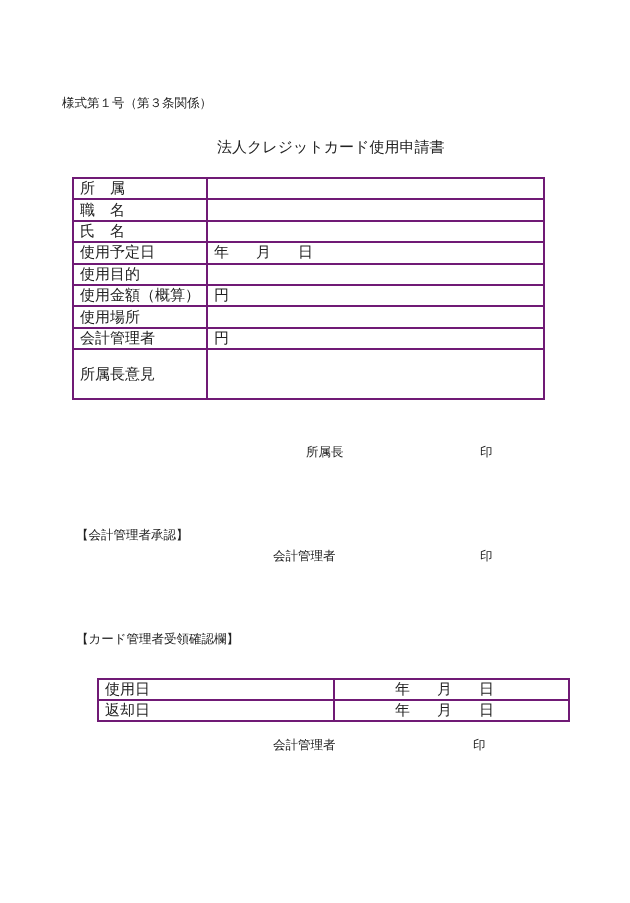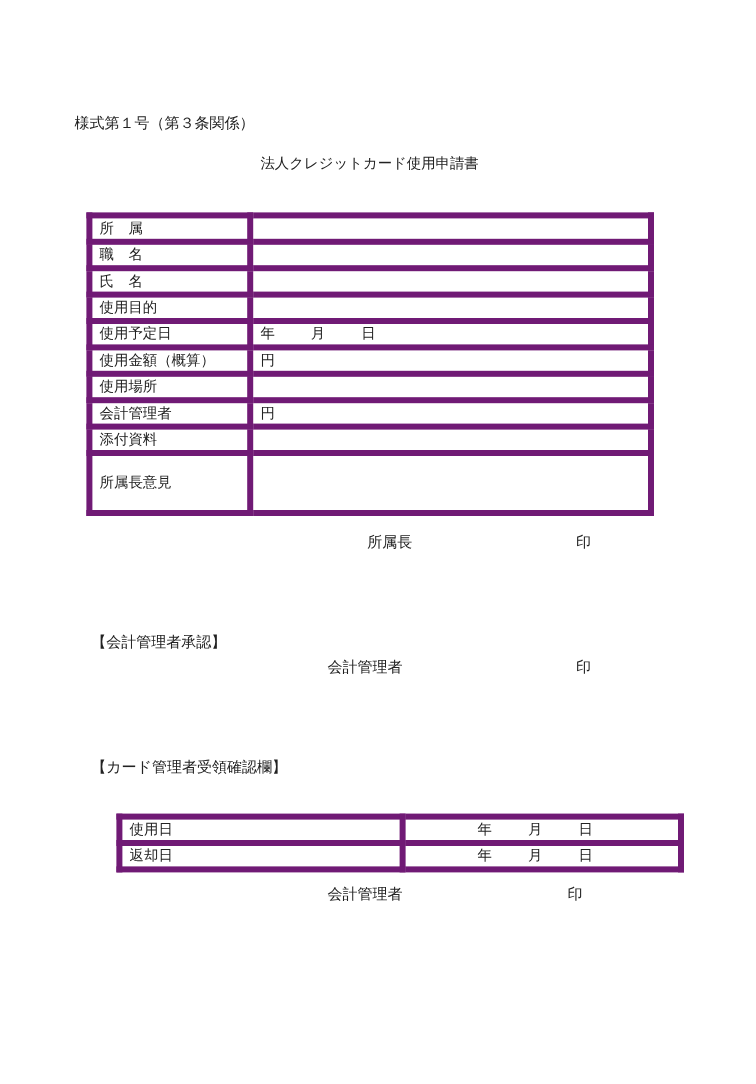--- a/index.html
+++ b/index.html
@@ -1,81 +1,77 @@
 <!DOCTYPE html>
 <html><head>
   <meta charset="utf-8">
   <style>
     html, body { margin: 0; padding: 0; background: #ffffff; }
     body { width: 630px; height: 903px; position: relative; overflow: hidden;
            font-family: "DejaVu Serif", "Liberation Serif", serif; color: #222; font-size: 12.5px; }
     .abs { position: absolute; white-space: nowrap; line-height: 1; }
     table { position: absolute; border-collapse: collapse; table-layout: fixed; }
-    td { border: 5px solid #701a75; padding: 0 0 0 6px; font-size: 12px; vertical-align: middle; white-space: nowrap; }
+    td { border: 2px solid #701a75; padding: 0 0 0 6px; font-size: 15px; vertical-align: middle; white-space: nowrap; }
     .t1 { left: 72px; top: 177px; width: 473px; }
     .t1 col.c1 { width: 134px; }
     .t1 tr { height: 21.4px; }
     .t1 tr.tall { height: 50px; margin-top: 36px; }
     .t2 { left: 72px; top: 678px; width: 473px; margin-left: 25px; }
     .t2 col.c1 { width: 236px; }
     .t2 tr { height: 21px; }
     .date-cell span { display: inline-block; }
     .d-y { width: 42px; }
     .d-m { width: 42px; }
     .t2 .date-cell { padding-left: 60px; }
   </style>
 </head>
 <body>
 
 <div class="abs" style="left:62px; top:97px;">様式第１号（第３条関係）</div>
-<div class="abs" style="left:217px; top:130px; font-size:12px;">法人クレジットカード使用申請書</div>
+<div class="abs" style="left:217px; top:140px; font-size:15px;">法人クレジットカード使用申請書</div>
 
 <table class="t1">
   <colgroup>
       <col class="c1">
       <col>
     </colgroup>
   <tbody>
       <tr>
     <td>所　属</td>
     <td></td>
   </tr>
   <tr>
     <td>職　名</td>
     <td></td>
   </tr>
   <tr>
     <td>氏　名</td>
     <td></td>
   </tr>
   <tr>
-    <td>使用目的</td>
-    <td></td>
-  </tr>
-  <tr>
     <td>使用予定日</td>
     <td class="date-cell">
       <span class="d-y">年</span><span class="d-m">月</span><span>日</span>
     </td>
+  </tr>
+  <tr>
+    <td>使用目的</td>
+    <td></td>
   </tr>
   <tr>
     <td>使用金額（概算）</td>
     <td>円</td>
   </tr>
   <tr>
     <td>使用場所</td>
     <td></td>
   </tr>
   <tr>
     <td>会計管理者</td>
     <td>円</td>
-  </tr>
-  <tr>
-    <td>添付資料</td>
-    <td></td>
   </tr>
   <tr class="tall">
     <td>所属長意見</td>
     <td></td>
   </tr>
 </tbody>
   </table>
 
 <div class="abs" style="left:306px; top:446px;">所属長</div>
 <div class="abs" style="left:480px; top:446px;">印</div>

